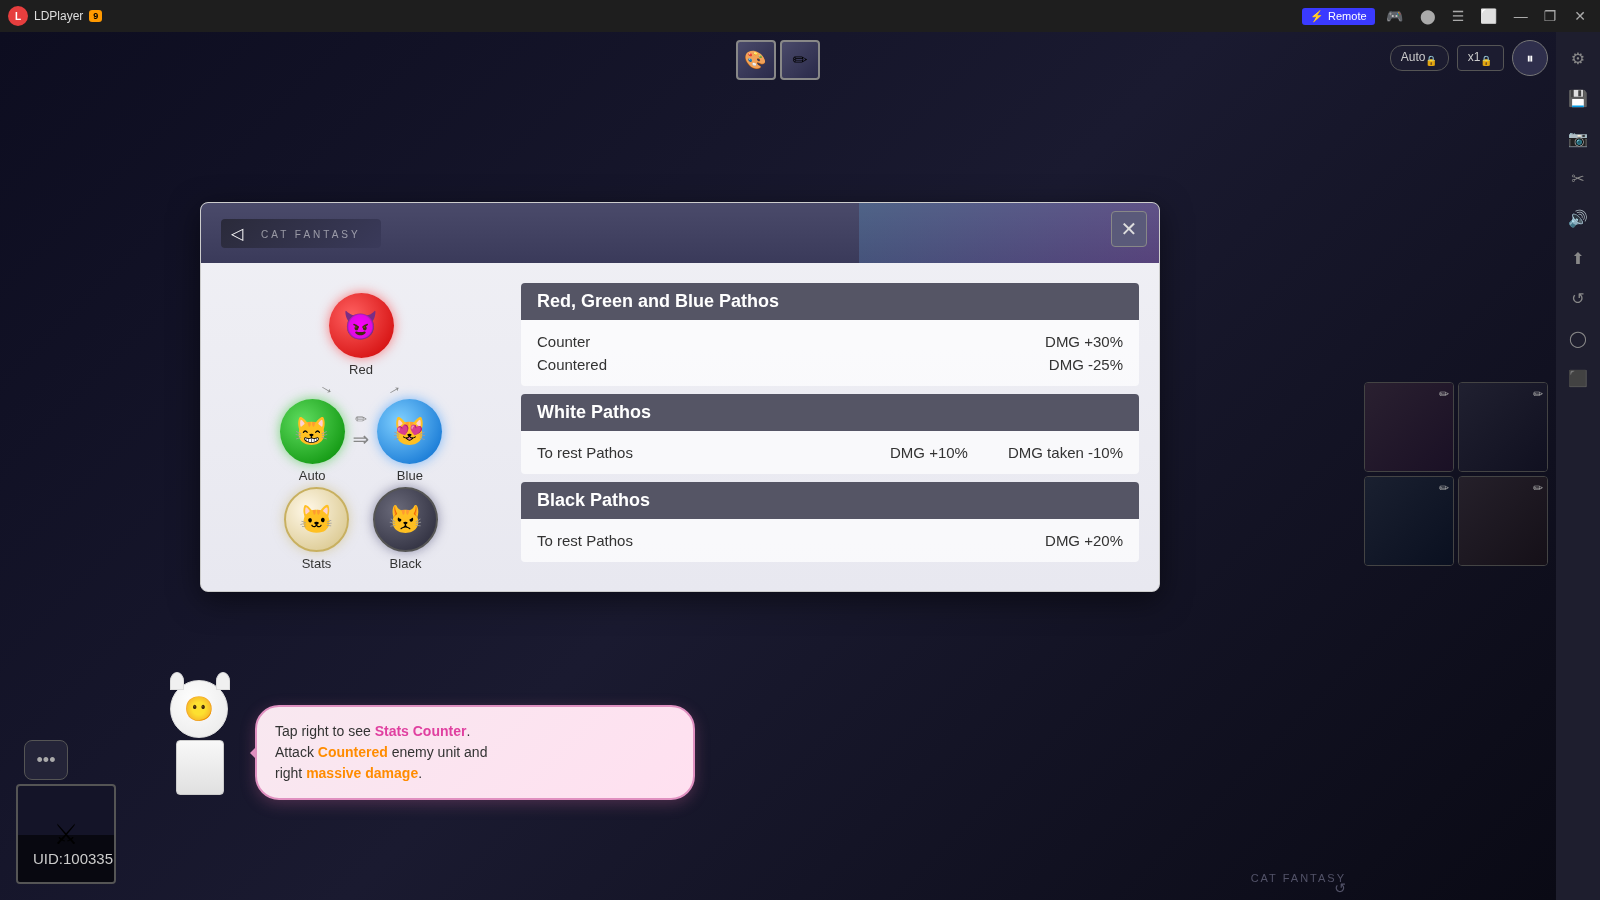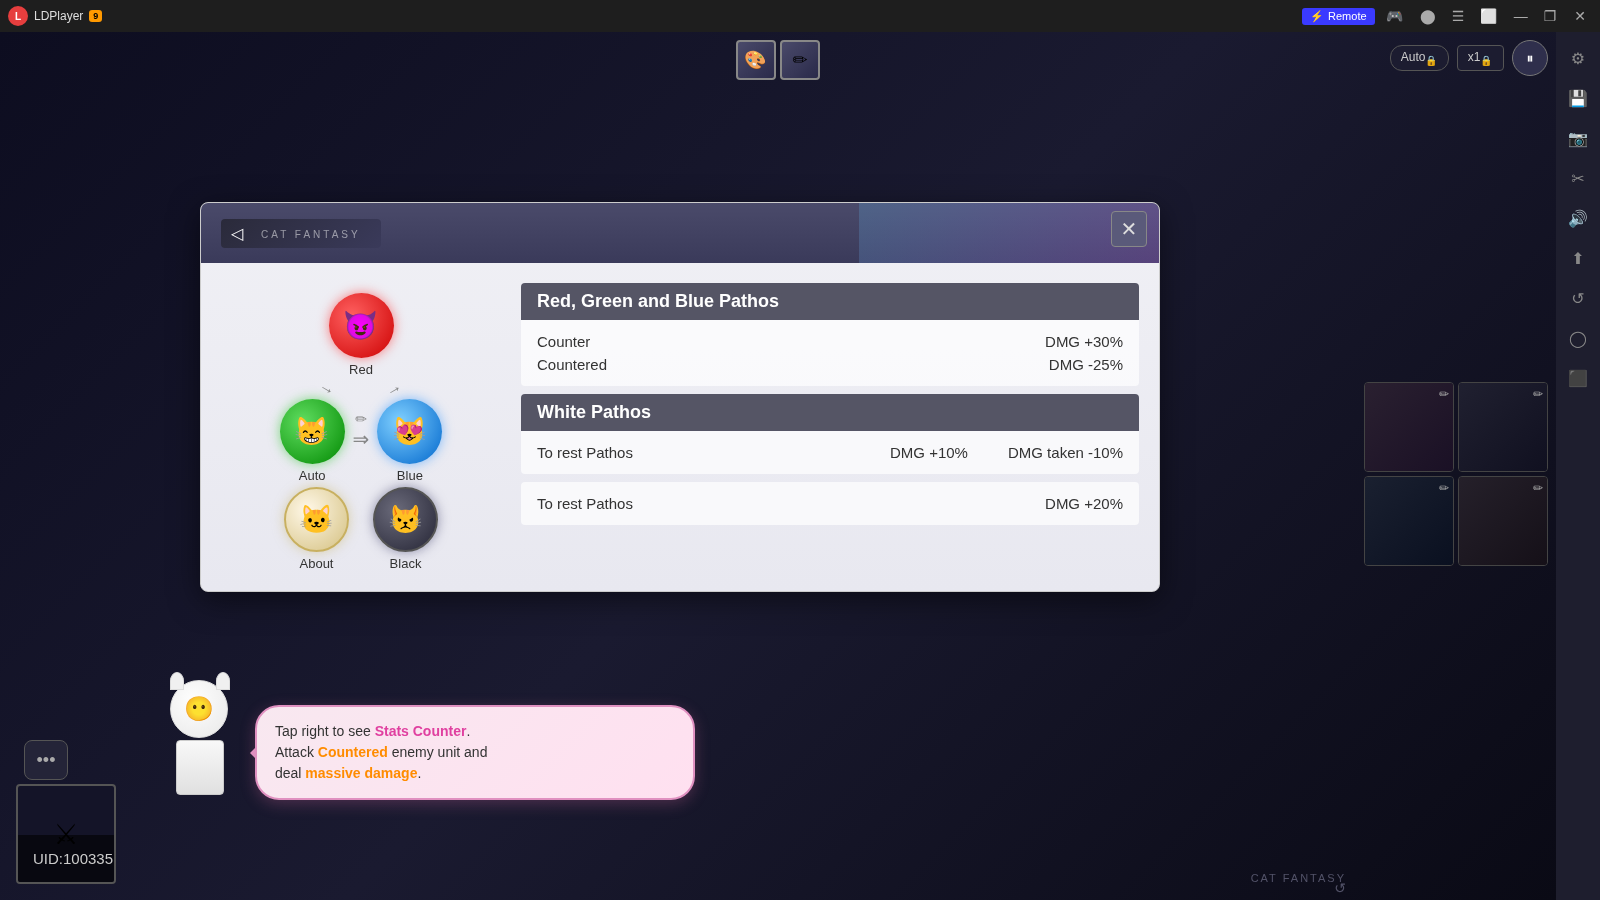--- a/index.html
+++ b/index.html
@@ -596,21 +596,21 @@
             </div>
             <span class="pathos-label">Blue</span>
           </div>
         </div>
 
         <div class="bottom-row">
           <div class="pathos-item">
             <div class="pathos-orb white">
               <span class="orb-face">🐱</span>
             </div>
-            <span class="pathos-label">About</span>
+            <span class="pathos-label">Stats</span>
           </div>
           <div class="pathos-item">
             <div class="pathos-orb black">
               <span class="orb-face">😾</span>
             </div>
             <span class="pathos-label">Black</span>
           </div>
         </div>
       </div>
 
@@ -637,20 +637,21 @@
               <span>To rest Pathos</span>
               <span class="white-pathos-row">
                 <span class="info-value">DMG +10%</span>
                 <span class="info-value">DMG taken -10%</span>
               </span>
             </div>
           </div>
         </div>
 
         <div class="info-section">
+          <div class="info-header">Black Pathos</div>
           <div class="info-body">
             <div class="info-row">
               <span>To rest Pathos</span>
               <span class="info-value">DMG +20%</span>
             </div>
           </div>
         </div>
 
       </div>
     </div>
@@ -669,21 +670,21 @@
         </div>
         <div style="width:58px;height:58px;background:radial-gradient(circle at 40% 35%, #fefefe, #e8e8e8);border-radius:50%;border:1px solid #ddd;display:flex;align-items:center;justify-content:center;font-size:24px;">😶</div>
       </div>
       <div style="width:48px;height:55px;background:linear-gradient(180deg,#f8f8f8,#e0e0e0);border-radius:4px;border:1px solid #ccc;margin-top:2px;"></div>
     </div>
   </div>
 
   <div class="dialogue-box">
     <span>Tap right to see </span><span class="dialogue-highlight-pink">Stats Counter</span><span>.</span><br>
     <span>Attack </span><span class="dialogue-highlight-orange">Countered</span><span> enemy unit and</span><br>
-    <span>deal </span><span class="dialogue-highlight-orange">massive damage</span><span>.</span>
+    <span>right </span><span class="dialogue-highlight-orange">massive damage</span><span>.</span>
   </div>
 
   <div class="mini-map">
     <div style="width:100%;height:100%;display:flex;align-items:center;justify-content:center;">
       <span style="font-size:28px;">⚔</span>
     </div>
     <div class="uid-text">UID:100335</div>
   </div>
 
   <div class="watermark">CAT FANTASY</div>

